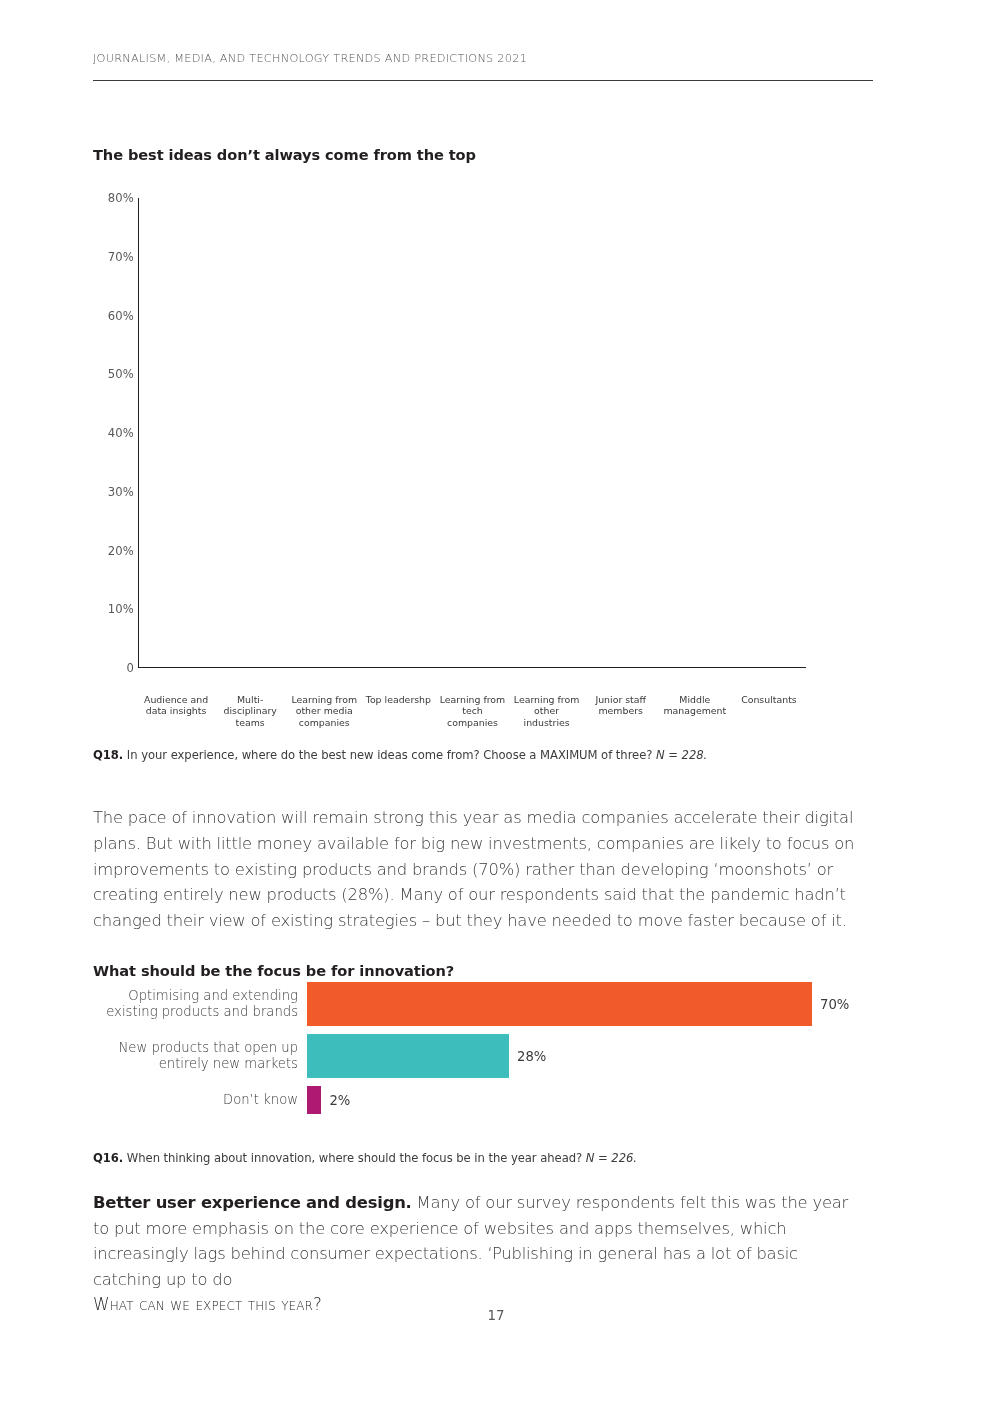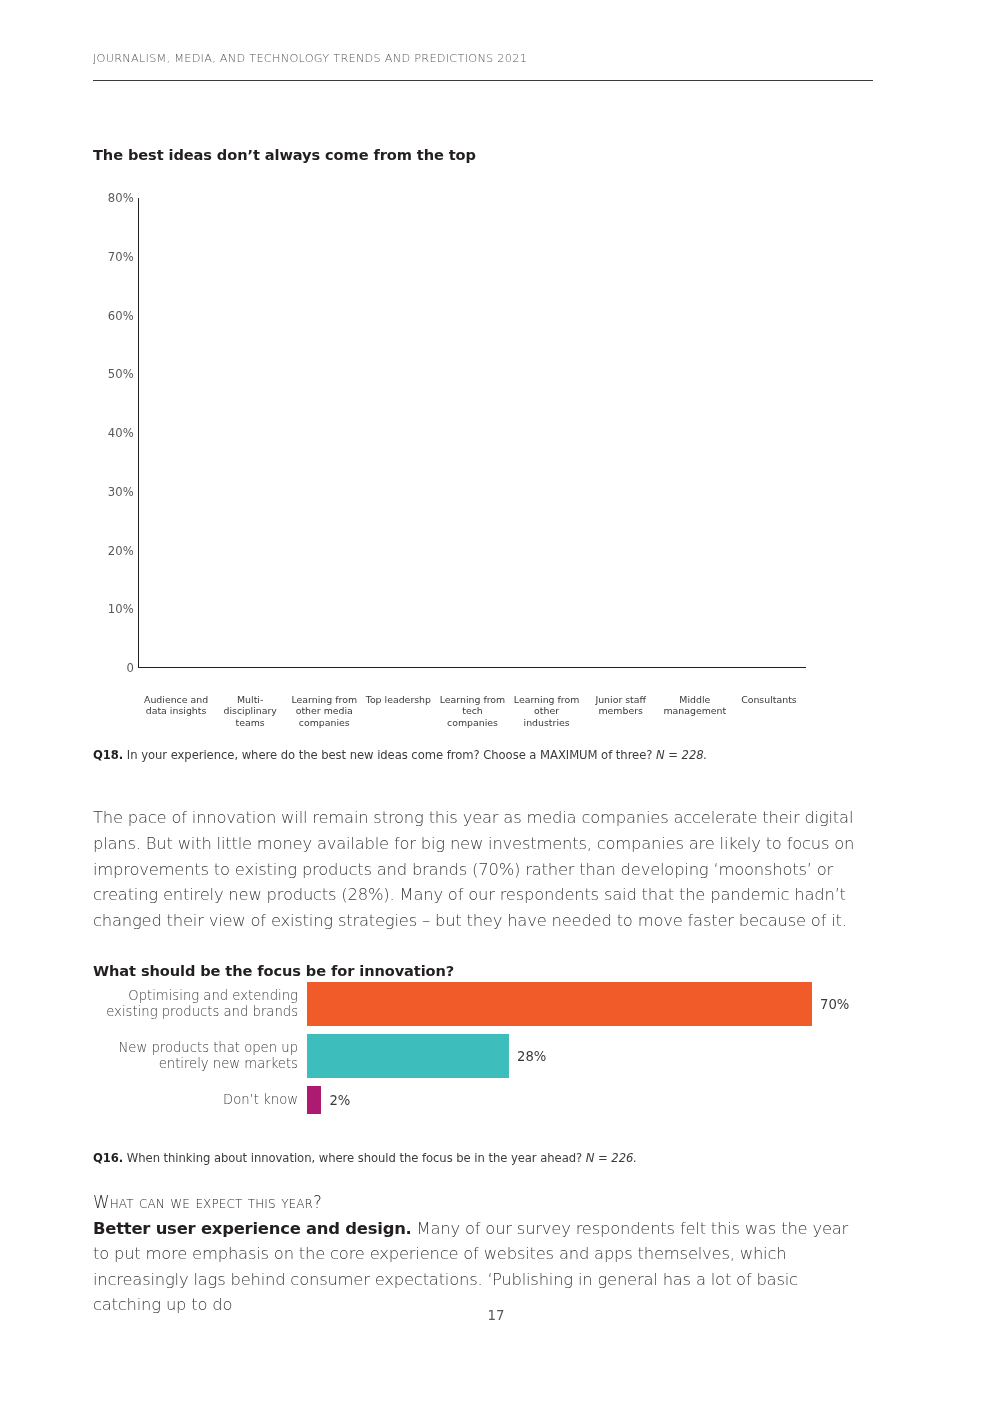--- a/index.html
+++ b/index.html
@@ -351,17 +351,17 @@
         <div class="c2-value">2%</div>
       </div>
     </div>
   </div>
 
 <div class="caption" id="q16-caption">
   <b>Q16.</b><span> When thinking about innovation, where should the focus be in the year ahead? </span><i>N = 226.</i>
 </div>
 
 <div class="body-para" id="closing-block">
+  <span id="closing-para"><b>Better user experience and design.</b><span> Many of our survey respondents felt this was the year to put more emphasis on the core experience of websites and apps themselves, which increasingly lags behind consumer expectations. ‘Publishing in general has a lot of basic catching up to do</span></span>
   <span id="smallcaps-heading">What can we expect this year?</span>
-  <span id="closing-para"><b>Better user experience and design.</b><span> Many of our survey respondents felt this was the year to put more emphasis on the core experience of websites and apps themselves, which increasingly lags behind consumer expectations. ‘Publishing in general has a lot of basic catching up to do</span></span>
 </div>
 
 <div id="page-number">17</div>
 
 </body></html>

